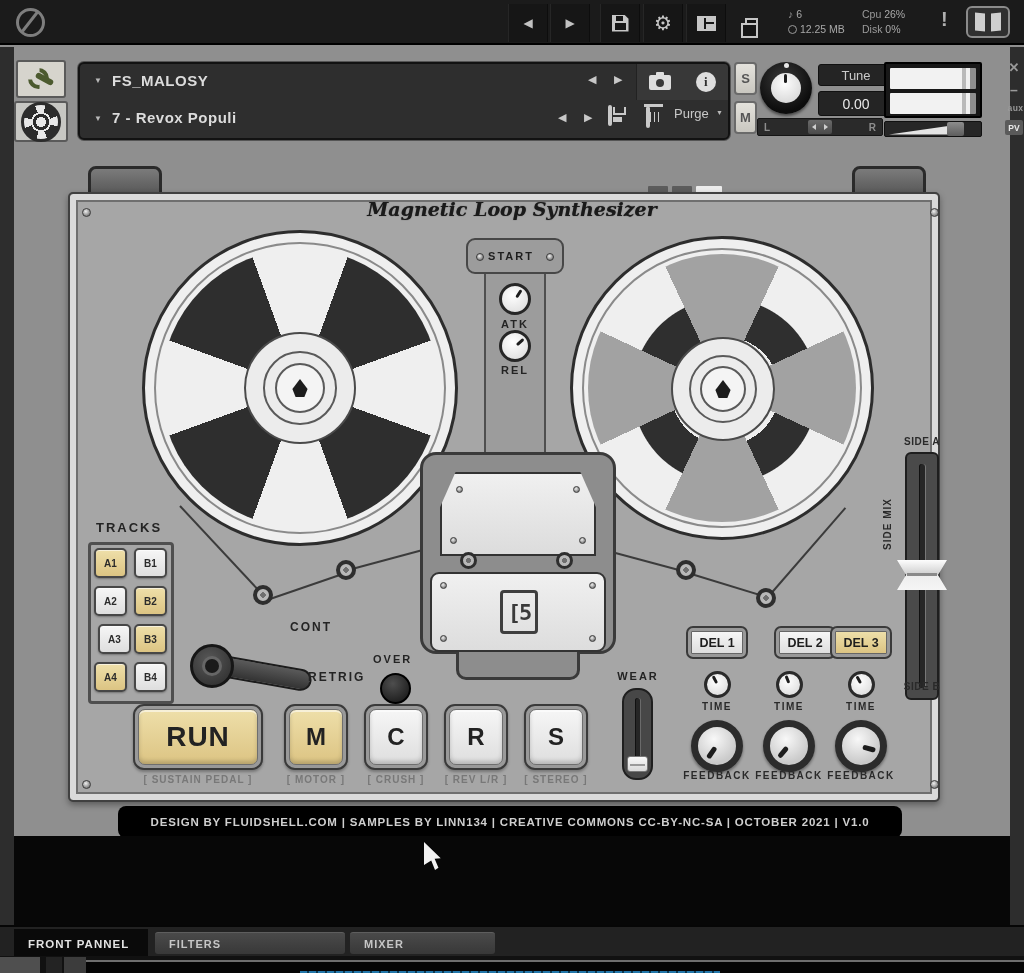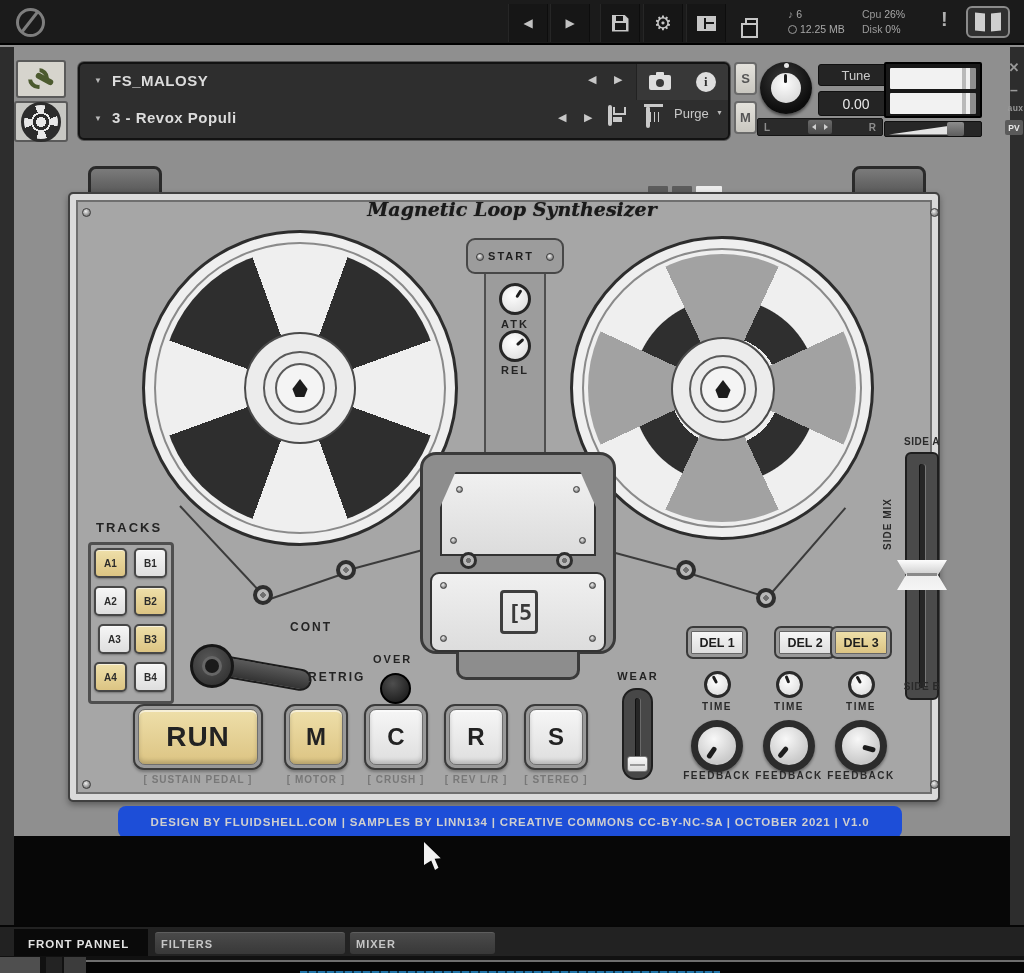--- a/index.html
+++ b/index.html
@@ -132,28 +132,28 @@
   .small-label { position:absolute; font-size:10px; font-weight:bold; color:#2a2a2a; letter-spacing:1.5px; text-align:center; }
 
   .fader-track { position:absolute; left:905px; top:452px; width:34px; height:248px; background:#4a4a4a; border:2px solid #1e1e1e; border-radius:6px; }
   .fader-track::before { content:""; position:absolute; left:12px; top:10px; width:6px; height:224px; background:#262626; border-radius:3px; box-shadow:inset 1px 0 0 #111, 1px 0 0 #777; }
   .fader-handle { position:absolute; left:897px; top:560px; width:50px; height:30px; background:linear-gradient(#fdfdfd,#cfcfcf 48%, #eee 52%, #f5f5f5); clip-path:polygon(0 0,100% 0,82% 50%,100% 100%,0 100%,18% 50%); }
   .fader-handle::after { content:""; position:absolute; left:10px; top:13px; width:30px; height:3px; background:#8a8a8a; }
   .sidemix-label { position:absolute; left:882px; top:498px; writing-mode:vertical-rl; transform:rotate(180deg); font-size:10px; font-weight:bold; letter-spacing:1px; color:#2a2a2a; }
 
   .fslogo-box { position:absolute; left:500px; top:590px; width:38px; height:44px; border:3px solid #3f3f3f; border-radius:4px; display:flex; align-items:center; justify-content:center; font-family:"DejaVu Sans Mono",monospace; font-size:22px; font-weight:bold; color:#3a3a3a; letter-spacing:-2px; }
 
-  .credit-bar { position:absolute; left:118px; top:806px; width:784px; height:32px; background:#1d4ed8; border-radius:8px; color:#cfcfcf; font-size:11.5px; font-weight:bold; letter-spacing:.8px; display:flex; align-items:center; justify-content:center; }
+  .credit-bar { position:absolute; left:118px; top:806px; width:784px; height:32px; background:#000000; border-radius:8px; color:#cfcfcf; font-size:11.5px; font-weight:bold; letter-spacing:.8px; display:flex; align-items:center; justify-content:center; }
 
   .void { position:absolute; left:14px; top:836px; width:996px; height:89px; background:#070707; }
   .cursor { position:absolute; left:410px; top:6px; width:19px; height:28px; background:#f2f2f2; clip-path:polygon(0 0,0 82%,38% 66%,58% 100%,76% 92%,56% 60%,88% 58%); filter:drop-shadow(1px 1px 1px #000); }
 
   .tabbar { position:absolute; left:0; top:925px; width:1024px; height:31px; background:#222; border-top:2px solid #060606; }
   .tab-active { position:absolute; left:14px; top:2px; width:134px; height:29px; background:#0a0a0a; color:#e3e3e3; font-size:11.5px; font-weight:bold; letter-spacing:1px; display:flex; align-items:center; padding-left:14px; }
-  .tab-btn { position:absolute; top:5px; height:22px; background:linear-gradient(#4a4a4a,#383838); border-top:1px solid #5e5e5e; border-radius:3px; color:#c6c6c6; font-size:11px; font-weight:bold; letter-spacing:1px; display:flex; align-items:center; padding-left:6px; }
+  .tab-btn { position:absolute; top:5px; height:22px; background:linear-gradient(#4a4a4a,#383838); border-top:1px solid #5e5e5e; border-radius:3px; color:#c6c6c6; font-size:11px; font-weight:bold; letter-spacing:1px; display:flex; align-items:center; padding-left:14px; }
 
   .bottomstrip { position:absolute; left:0; top:956px; width:1024px; height:17px; background:#111; }
   .bs-block { position:absolute; top:1px; height:16px; }
   .kb-frame { position:absolute; left:86px; top:4px; width:938px; height:13px; background:#050505; border-top:2px solid #6e6e6e; }
   .kb-range { position:absolute; left:214px; top:9px; width:420px; height:4px; background:repeating-linear-gradient(90deg, #2277aa 0 7px, #0b3850 7px 9px); }
 </style>
 </head>
 <body>
 
 <div class="stage">
@@ -208,21 +208,21 @@
   <div class="hdr-panel">
     <span class="hdr-caret abs" style="left:14px;top:12px;">▼</span>
     <span class="hdr-title abs" style="left:32px;top:8px;">FS_MALOSY</span>
     <span class="hdr-arrow abs" style="left:508px;top:9px;">◀</span>
     <span class="hdr-arrow abs" style="left:534px;top:9px;">▶</span>
     <div class="abs" style="left:556px;top:0;width:92px;height:36px;background:#383838;border-radius:0 4px 0 0;border-left:1px solid #222;display:flex;align-items:center;justify-content:space-around;">
       <span class="icon-camera"></span>
       <span class="icon-info">i</span>
     </div>
     <span class="hdr-caret abs" style="left:14px;top:50px;">▼</span>
-    <span class="hdr-title abs" style="left:32px;top:45px;">3 - Revox Populi</span>
+    <span class="hdr-title abs" style="left:32px;top:45px;">7 - Revox Populi</span>
     <span class="hdr-arrow abs" style="left:478px;top:47px;">◀</span>
     <span class="hdr-arrow abs" style="left:504px;top:47px;">▶</span>
     <span class="icon-save2 abs" style="left:528px;top:43px;"></span>
     <span class="icon-trash abs" style="left:562px;top:45px;"></span>
     <span class="abs" style="left:594px;top:42px;font-size:13px;color:#c9c9c9;">Purge</span>
     <span class="hdr-caret abs" style="left:636px;top:45px;font-size:7px;">▼</span>
     <div class="purge-bar abs" style="left:568px;width:20px;"></div>
     <div class="purge-bar abs" style="left:592px;width:20px;"></div>
     <div class="purge-bar abs" style="left:616px;width:26px;background:#ececec;"></div>
   </div>

